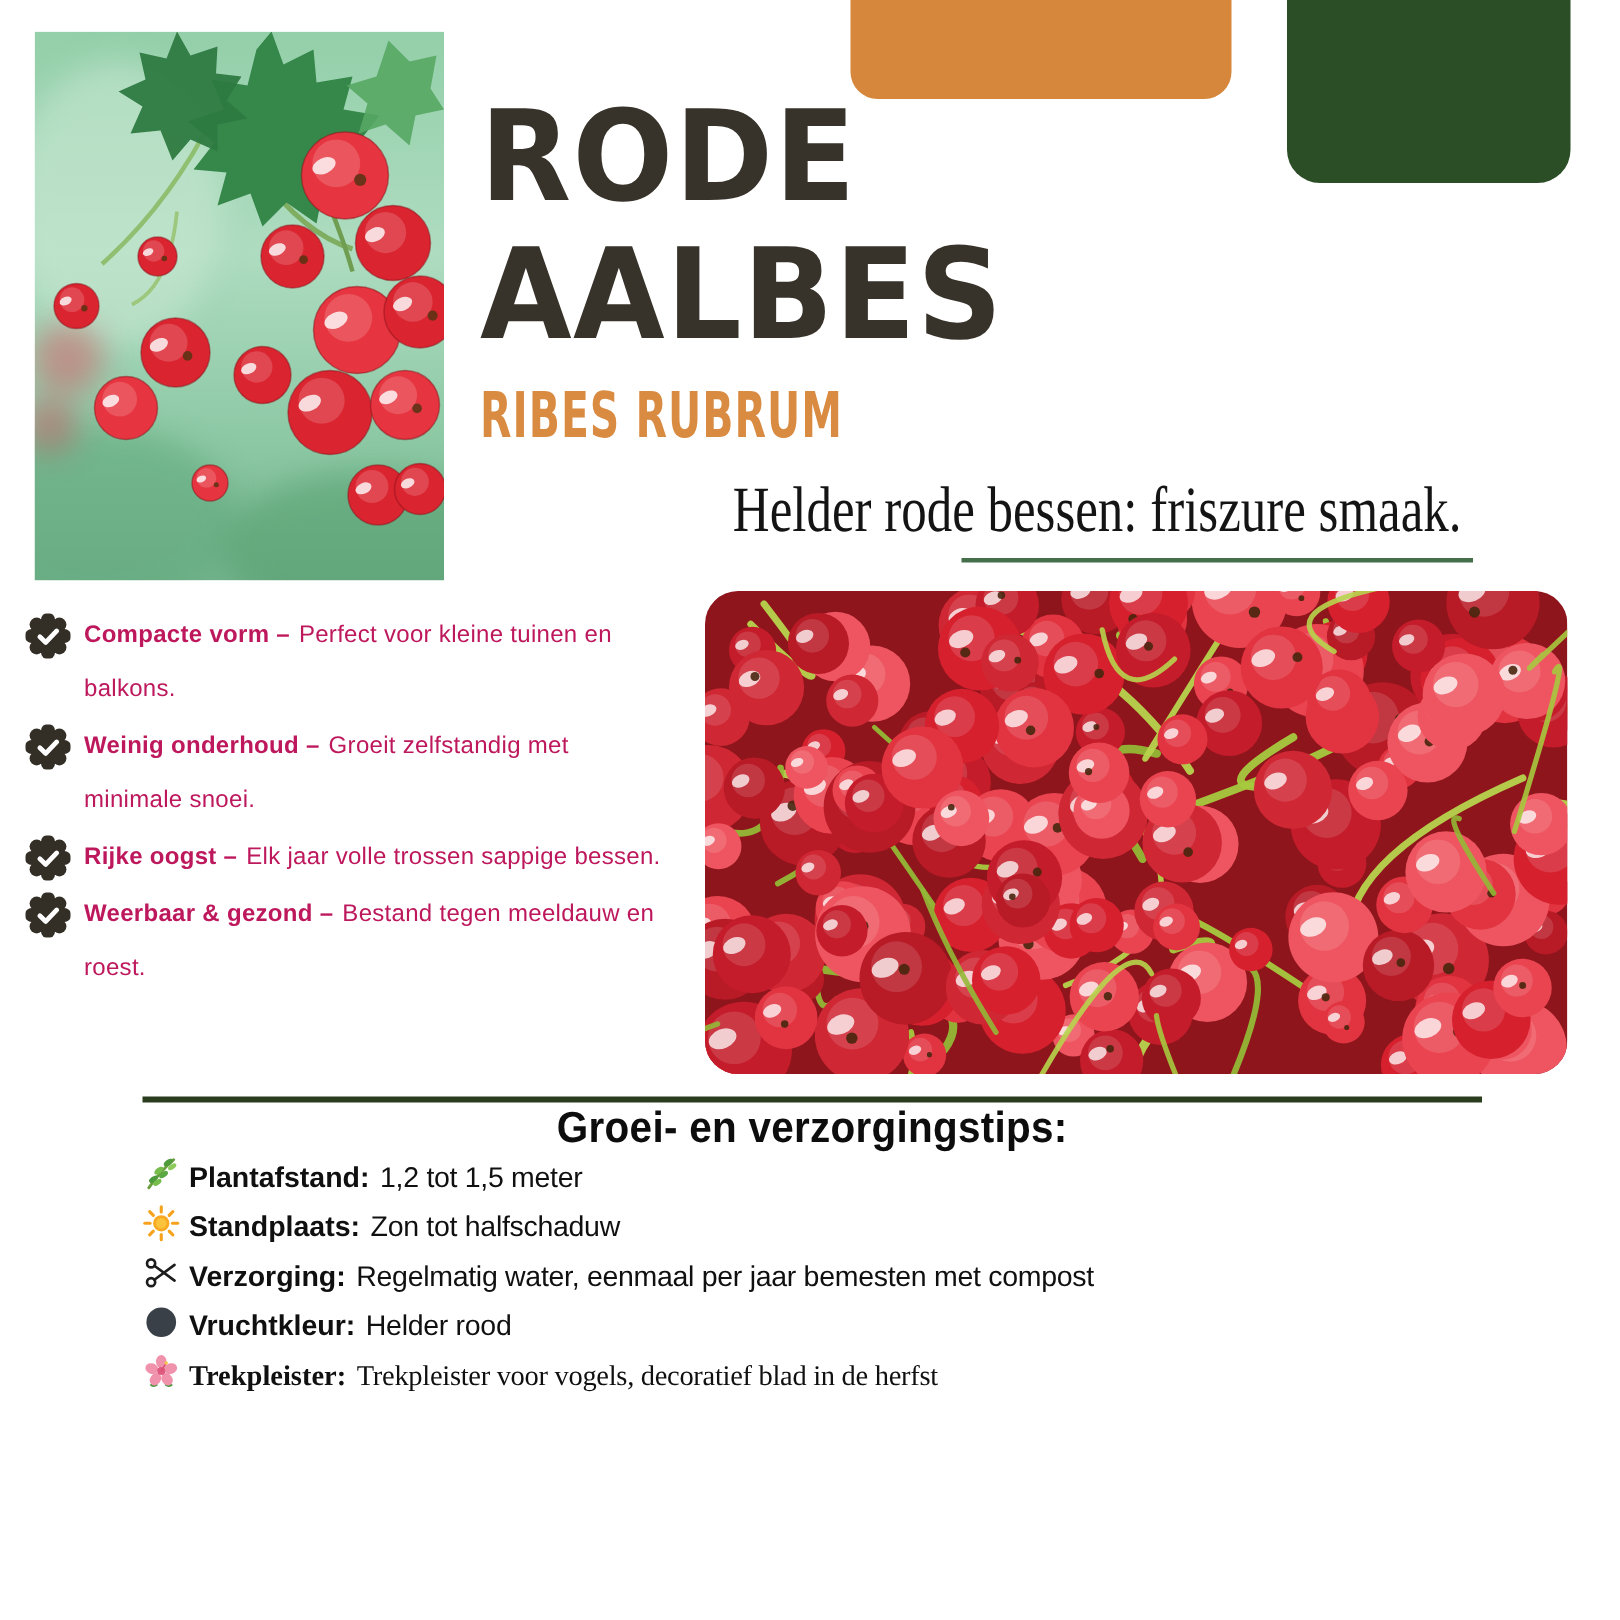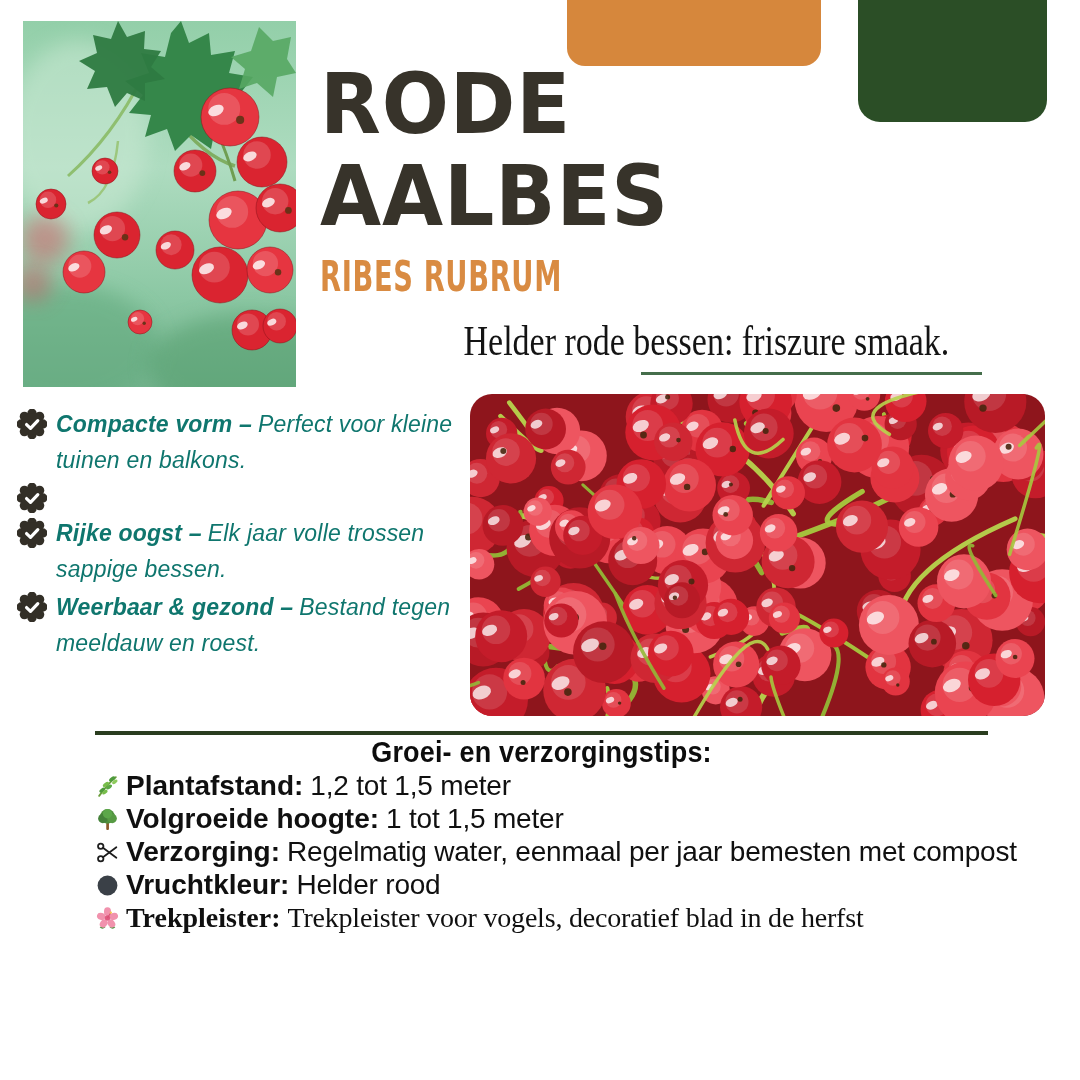--- a/index.html
+++ b/index.html
@@ -24,52 +24,52 @@
     font-size:84px;line-height:92px;letter-spacing:1px;color:#37332a;
     transform:scaleX(0.94);transform-origin:left top;white-space:nowrap;
   }
   .title span{display:block;}
   .subtitle{
     left:320px;top:252px;
     font-family:"DejaVu Sans",sans-serif;font-weight:bold;
     font-size:42px;color:#d98b42;letter-spacing:1px;
     transform:scaleX(0.65);transform-origin:left top;white-space:nowrap;
   }
-  .tagline-row{left:424px;top:316px;width:590px;display:flex;justify-content:flex-end;}
+  .tagline-row{left:424px;top:316px;width:590px;display:flex;justify-content:flex-start;}
   .tagline{
     font-family:"Liberation Serif",serif;font-size:43px;color:#141414;
     white-space:nowrap;transform:scaleX(0.79);transform-origin:center top;
   }
   .tagline-underline{left:641px;top:372px;width:341px;height:3px;background:#456e4b;}
 
   
   .features{left:17px;top:406px;}
   .feature{display:flex;margin-bottom:2px;}
   .feature .badge{width:30px;height:30px;margin:3px 9px 0 0;flex:none;}
   .feature .badge svg{display:block;width:100%;height:100%;}
   .feature p{
-    margin:0;font-size:23px;line-height:36px;color:#0f766e;
-    width:402px;letter-spacing:0.2px;font-style:italic;
+    margin:0;font-size:16px;line-height:36px;color:#be185d;
+    width:402px;letter-spacing:0.2px;
   }
   .feature:nth-child(2) p{width:390px;}
   .feature p b{margin-right:6px;}
 
   
   .photo-right{left:470px;top:394px;width:575px;height:322px;border-radius:22px;overflow:hidden;}
   .photo-right svg{display:block;width:100%;height:100%;}
 
   
   .tips-divider{left:95px;top:731px;width:893px;height:4px;background:#2a3d1f;}
   .tips-heading{
     left:95px;top:736px;width:893px;text-align:center;
     font-size:29px;font-weight:bold;color:#0d0d0d;letter-spacing:0.2px;
     transform:scaleX(0.93);transform-origin:center top;
   }
   .tips{left:95px;top:769px;color:#101010;}
-  .tip{font-size:28px;line-height:33px;width:940px;letter-spacing:-0.2px;}
+  .tip{font-size:19px;line-height:33px;width:940px;letter-spacing:-0.2px;}
   .tip:nth-child(5){width:800px;font-family:Liberation Serif, serif;}
   .tico{display:inline-block;width:25px;height:25px;vertical-align:-4px;margin-right:6px;}
   .tico svg{display:block;width:100%;height:100%;}
   .tip b{margin-right:7px;letter-spacing:0;}
 </style>
 </head>
 <body>
 
 <div class="abs rect-orange"></div>
 <div class="abs rect-green"></div>
@@ -213,20 +213,21 @@
             <circle cx="27.5" cy="16" r="5"></circle>
             <circle cx="7.9" cy="7.9" r="5"></circle>
             <circle cx="24.1" cy="7.9" r="5"></circle>
             <circle cx="7.9" cy="24.1" r="5"></circle>
             <circle cx="24.1" cy="24.1" r="5"></circle>
             <circle cx="16" cy="16" r="11.5"></circle>
           </g>
           <path d="M10.2 16.6 L14.4 20.6 L22.2 12.4" stroke="#ffffff" stroke-width="3.4" fill="none" stroke-linecap="round" stroke-linejoin="round"></path>
         </svg>
       </span>
+    <p><b>Weinig onderhoud –</b><span>Groeit zelfstandig met minimale snoei.</span></p>
   </div>
   <div class="feature">
     <span class="badge">
         <svg viewBox="0 0 32 32">
           <g fill="#332f27">
             <circle cx="16" cy="4.5" r="5"></circle>
             <circle cx="16" cy="27.5" r="5"></circle>
             <circle cx="4.5" cy="16" r="5"></circle>
             <circle cx="27.5" cy="16" r="5"></circle>
             <circle cx="7.9" cy="7.9" r="5"></circle>
@@ -837,26 +838,33 @@
           <ellipse cx="16.5" cy="4.8" rx="3.4" ry="1.8" fill="#4e9a3c" transform="rotate(-35 16.5 4.8)"></ellipse>
           <ellipse cx="19" cy="7.5" rx="3" ry="1.6" fill="#8cca5b" transform="rotate(145 19 7.5)"></ellipse>
           <ellipse cx="10.5" cy="10" rx="3.4" ry="1.8" fill="#77bd4b" transform="rotate(-35 10.5 10)"></ellipse>
           <ellipse cx="13.5" cy="12.5" rx="3.2" ry="1.7" fill="#5aa844" transform="rotate(145 13.5 12.5)"></ellipse>
           <ellipse cx="7" cy="15.5" rx="3.2" ry="1.7" fill="#4e9a3c" transform="rotate(-35 7 15.5)"></ellipse>
           <ellipse cx="9.5" cy="17.5" rx="3" ry="1.6" fill="#77bd4b" transform="rotate(145 9.5 17.5)"></ellipse>
         </svg></span><b>Plantafstand:</b><span>1,2 tot 1,5 meter</span>
   </div>
   <div class="tip">
     <span class="tico"><svg viewBox="0 0 24 24">
-          <rect x="10.8" y="13" width="2.6" height="9" rx="1" fill="#8a5a2b"></rect>
-          <circle cx="12" cy="9" r="7" fill="#4e8f3c"></circle>
-          <circle cx="7.5" cy="11" r="4.5" fill="#45823a"></circle>
-          <circle cx="16.5" cy="11" r="4.5" fill="#579a44"></circle>
-          <circle cx="12" cy="6.5" r="4.5" fill="#5ca74a"></circle>
-        </svg></span><b>Volgroeide hoogte:</b><span>1 tot 1,5 meter</span>
+          <g stroke="#f6a21c" stroke-width="2" stroke-linecap="round">
+            <line x1="12" y1="1.5" x2="12" y2="4.8"></line>
+            <line x1="12" y1="19.2" x2="12" y2="22.5"></line>
+            <line x1="1.5" y1="12" x2="4.8" y2="12"></line>
+            <line x1="19.2" y1="12" x2="22.5" y2="12"></line>
+            <line x1="4.6" y1="4.6" x2="6.9" y2="6.9"></line>
+            <line x1="17.1" y1="17.1" x2="19.4" y2="19.4"></line>
+            <line x1="4.6" y1="19.4" x2="6.9" y2="17.1"></line>
+            <line x1="17.1" y1="6.9" x2="19.4" y2="4.6"></line>
+          </g>
+          <circle cx="12" cy="12" r="5.2" fill="#f8a91f"></circle>
+          <circle cx="12" cy="12" r="3.4" fill="#fbc33c"></circle>
+        </svg></span><b>Standplaats:</b><span>Zon tot halfschaduw</span>
   </div>
   <div class="tip">
     <span class="tico"><svg viewBox="0 0 24 24" fill="none" stroke="#1d1d1d">
           <circle cx="5.5" cy="6" r="2.6" stroke-width="1.7"></circle>
           <circle cx="5.5" cy="18" r="2.6" stroke-width="1.7"></circle>
           <line x1="7.6" y1="7.5" x2="20.5" y2="17" stroke-width="1.7" stroke-linecap="round"></line>
           <line x1="7.6" y1="16.5" x2="20.5" y2="7" stroke-width="1.7" stroke-linecap="round"></line>
         </svg></span><b>Verzorging:</b><span>Regelmatig water, eenmaal per jaar bemesten met compost</span>
   </div>
   <div class="tip">

